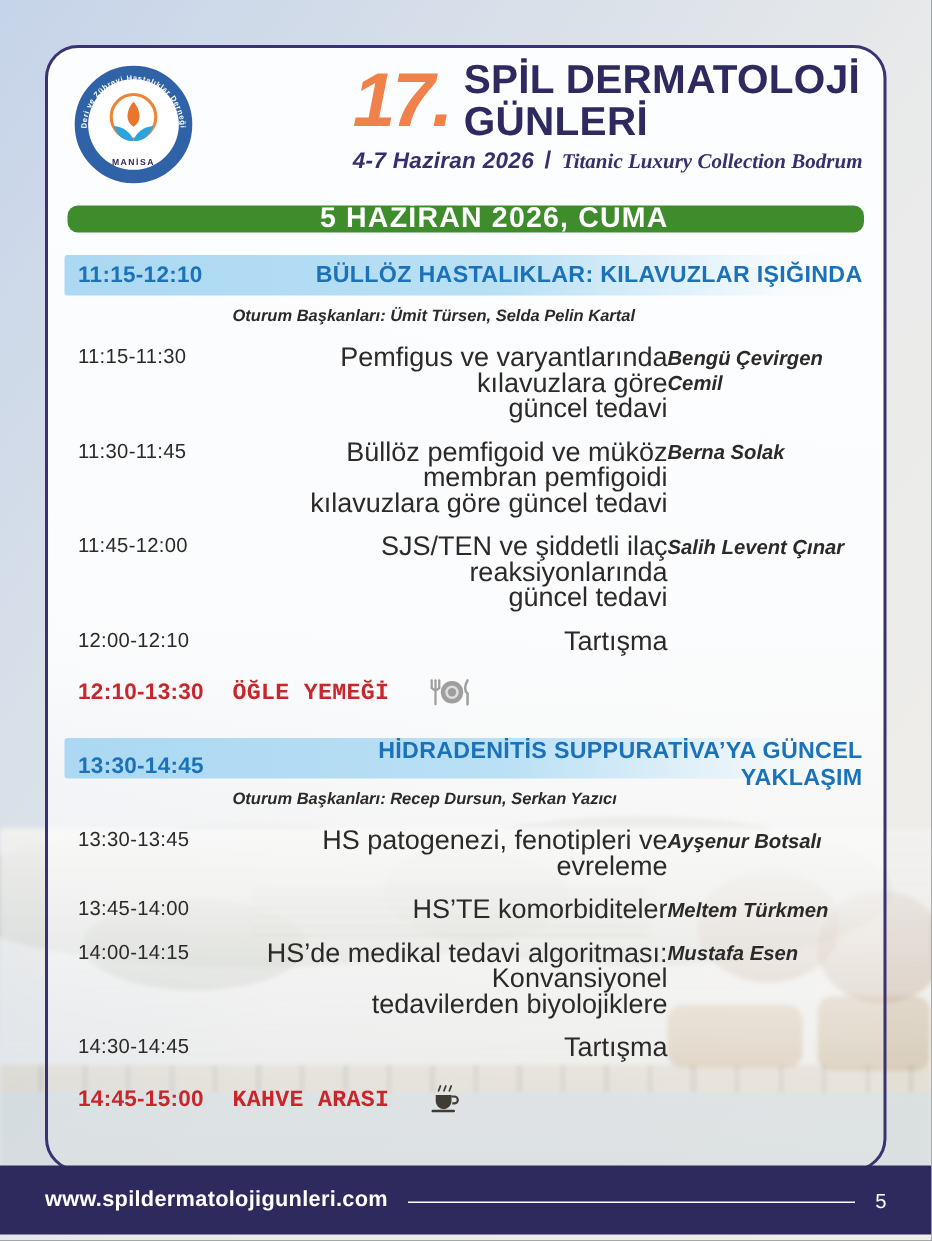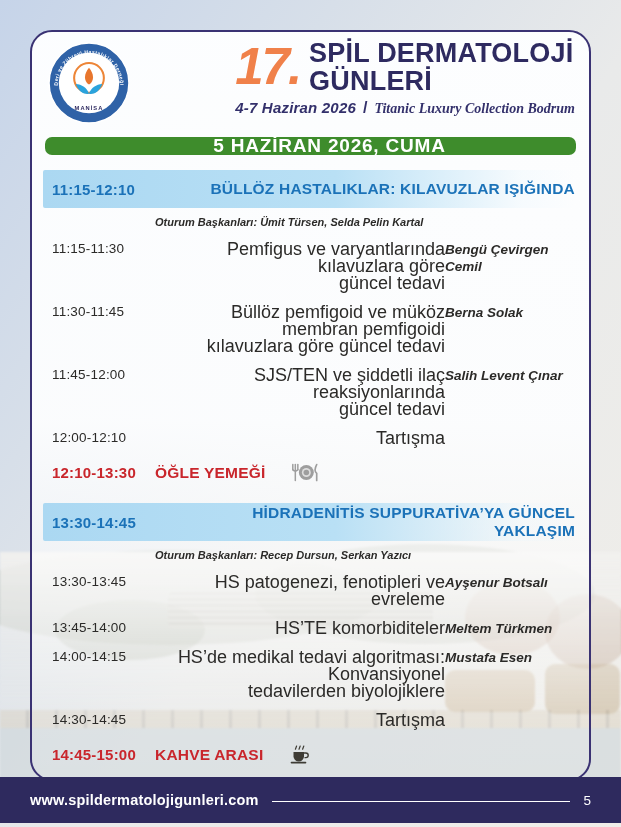--- a/index.html
+++ b/index.html
@@ -47,31 +47,31 @@
   .banner{margin:3px 13px 0;height:18px;background:#3e8c2c;border-radius:7px;
           display:flex;align-items:center;justify-content:center;
           color:#fff;font-weight:800;font-size:19px;letter-spacing:.8px;padding-left:38px;}
 
   
   .sched{margin-top:15px;padding:0 14px 0 11px;color:#2b2a28;}
   .grid{display:grid;grid-template-columns:112px 290px 1fr;align-items:start;}
   .time{padding-left:9px;font-size:13.5px;letter-spacing:.2px;}
   .desc{font-size:18px;line-height:17px;white-space:pre-line;text-align:right;}
   .speaker{font-size:13.5px;font-weight:700;font-style:italic;line-height:17px;}
-  .session-head{height:38px;align-items:center;border-radius:2px;margin-bottom:8px;
+  .session-head{height:27px;align-items:center;border-radius:2px;margin-bottom:8px;
         background:linear-gradient(90deg,#abd8f2 0%,#b9e0f5 55%,rgba(233,246,253,.3) 90%,rgba(255,255,255,0) 100%);gap:40px;}
   .session-head .time{color:#1b72b8;font-weight:800;font-size:15px;}
   .session-title{grid-column:2/4;color:#1b72b8;font-weight:800;font-size:15.5px;letter-spacing:.2px;text-align:right;}
   .mods-row{margin-bottom:13px;}
   .mods{grid-column:2/4;font-style:italic;font-weight:600;font-size:11px;}
   .item{margin-bottom:12px;}
   .break-row{margin:16px 0 21px;align-items:center;}
   .break-row .time{color:#c9262c;font-weight:800;font-size:15px;}
   .break-label{grid-column:2/4;color:#c9262c;font-weight:800;font-size:15.5px;letter-spacing:.2px;
-               display:flex;align-items:center;gap:25px;}
+               display:flex;align-items:center;gap:25px;font-family:Liberation Mono, monospace;}
 
   
   .footer{position:absolute;left:0;bottom:4px;width:621px;height:46px;background:#2e2a5e;
           display:flex;align-items:center;gap:13px;padding:0 30px;box-sizing:border-box;color:#fff;}
   .url{font-weight:700;font-size:14.5px;letter-spacing:.2px;cursor:pointer;}
   .rule{flex:1;height:1px;background:#ffffff;margin-top:3px;}
   .pageno{font-size:13.5px;}
 </style>
 </head>
 <body>

